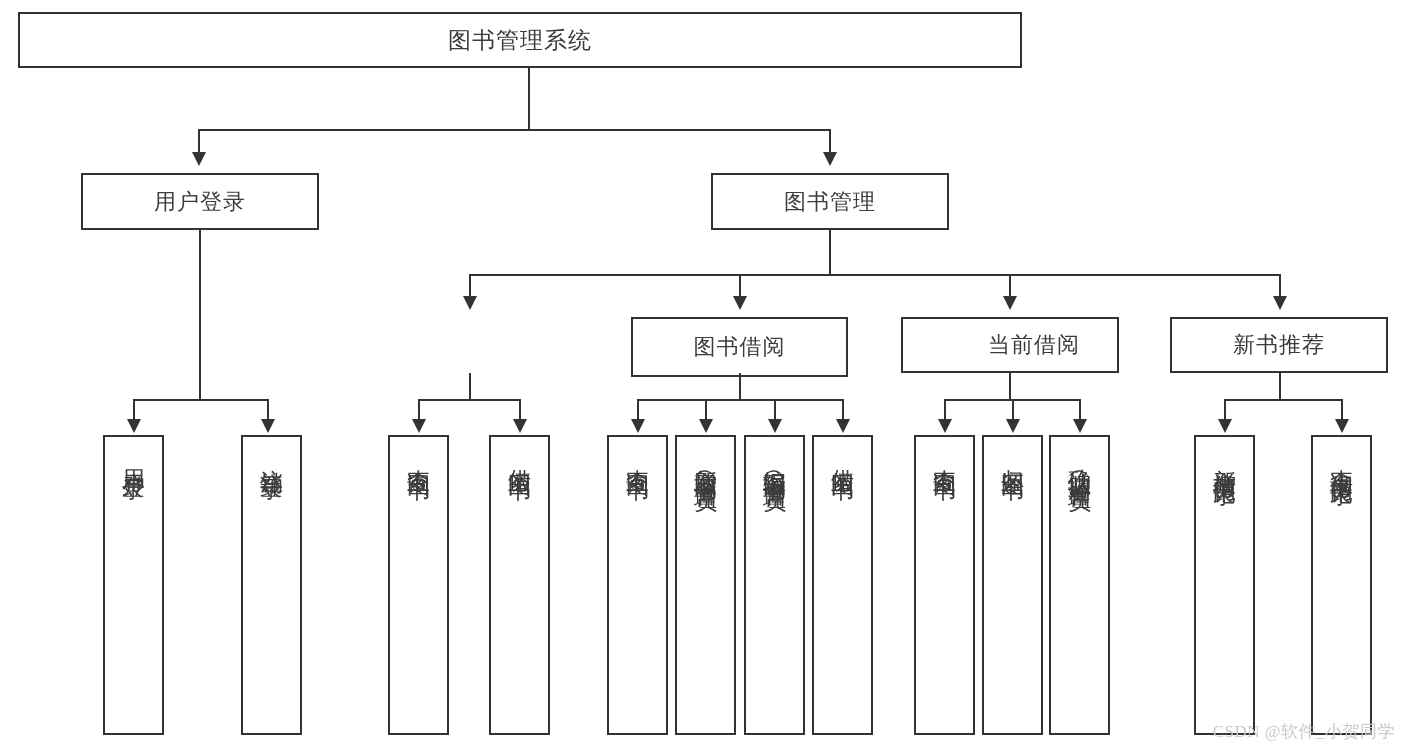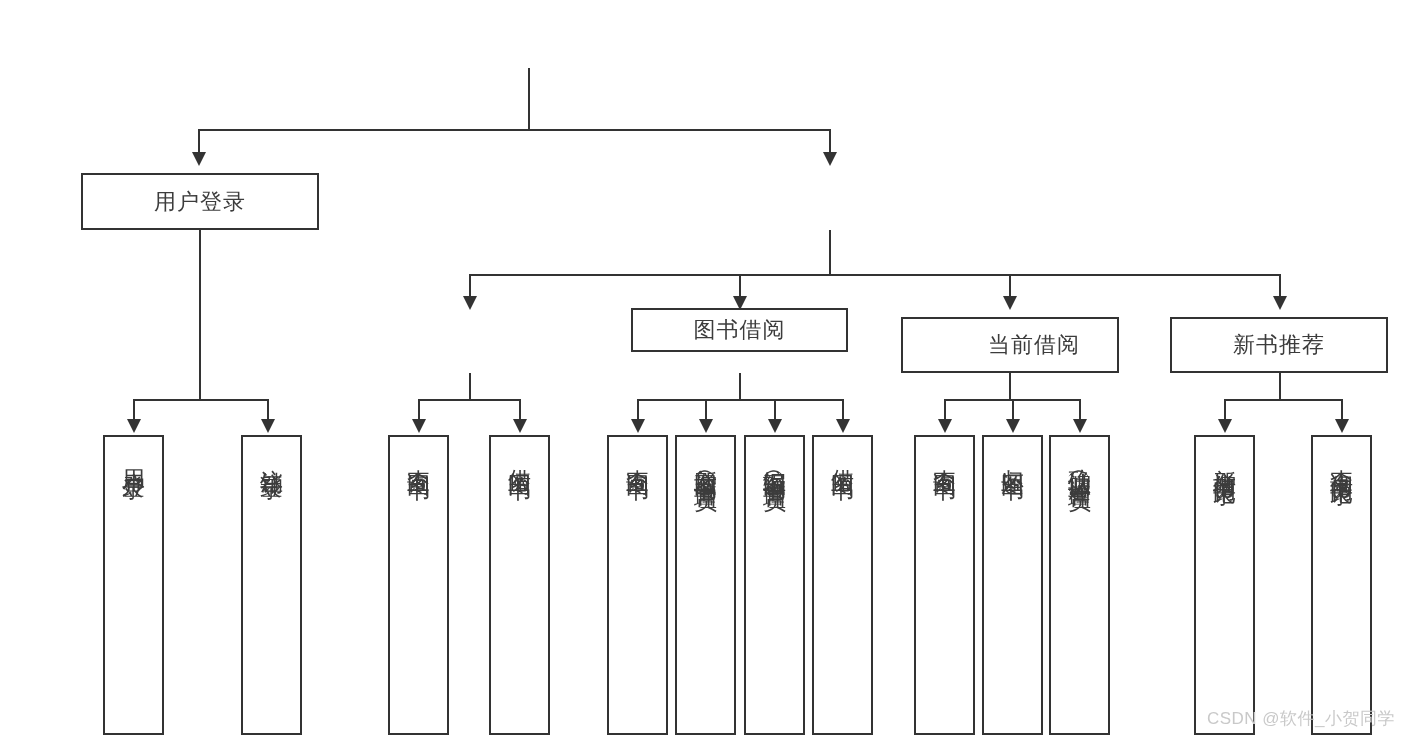--- a/index.html
+++ b/index.html
@@ -61,66 +61,73 @@
     position:absolute;
     width:0;height:0;
     border-left:7px solid transparent;
     border-right:7px solid transparent;
     border-top:14px solid #333333;
   }
   
   #watermark{
     position:absolute;
     right:10px;
-    bottom:17px;
+    bottom:4px;
     font-size:17px;
     color:#c9c9c9;
     letter-spacing:0.5px;
     white-space:nowrap;
     pointer-events:none;
+    font-family:Liberation Serif, serif;
   }
 </style>
 </head>
 <body>
 
 <div id="canvas">
 
+  <div class="node horiz root" style="left:18px;top:12px;width:1004px;height:56px;">
+    <span class="lbl">图书管理系统</span>
+  </div>
 
   <div class="conn vline" style="left:528px;top:68px;height:62px;"></div>
 
   <div class="conn hline" style="left:198px;top:129px;width:632px;"></div>
 
   <div class="conn vline" style="left:198px;top:129px;height:26px;"></div>
   <div class="arrow" style="left:192px;top:152px;"></div>
   <div class="conn vline" style="left:829px;top:129px;height:26px;"></div>
   <div class="arrow" style="left:823px;top:152px;"></div>
 
   <div class="node horiz" style="left:81px;top:173px;width:238px;height:57px;">
     <span class="lbl">用户登录</span>
+  </div>
+  <div class="node horiz" style="left:711px;top:173px;width:238px;height:57px;">
+    <span class="lbl">图书管理</span>
   </div>
 
   <div class="conn vline" style="left:199px;top:230px;height:170px;"></div>
   <div class="conn hline" style="left:133px;top:399px;width:134px;"></div>
   <div class="conn vline" style="left:133px;top:399px;height:22px;"></div>
   <div class="arrow" style="left:127px;top:419px;"></div>
   <div class="conn vline" style="left:267px;top:399px;height:22px;"></div>
   <div class="arrow" style="left:261px;top:419px;"></div>
 
   <div class="conn vline" style="left:829px;top:230px;height:45px;"></div>
   <div class="conn hline" style="left:469px;top:274px;width:812px;"></div>
   <div class="conn vline" style="left:469px;top:274px;height:24px;"></div>
   <div class="arrow" style="left:463px;top:296px;"></div>
   <div class="conn vline" style="left:739px;top:274px;height:24px;"></div>
   <div class="arrow" style="left:733px;top:296px;"></div>
   <div class="conn vline" style="left:1009px;top:274px;height:24px;"></div>
   <div class="arrow" style="left:1003px;top:296px;"></div>
   <div class="conn vline" style="left:1279px;top:274px;height:24px;"></div>
   <div class="arrow" style="left:1273px;top:296px;"></div>
 
-  <div class="node horiz" style="left:631px;top:308px;width:217px;height:44px;text-align:center;">
+  <div class="node horiz" style="left:631px;top:317px;width:217px;height:60px;text-align:center;">
     <span class="lbl">图书借阅</span>
   </div>
   <div class="node horiz" style="left:901px;top:317px;width:218px;height:56px;padding-left:48px;">
     <span class="lbl">当前借阅</span>
   </div>
   <div class="node horiz" style="left:1170px;top:317px;width:218px;height:56px;">
     <span class="lbl">新书推荐</span>
   </div>
 
   <div class="conn vline" style="left:469px;top:373px;height:27px;"></div>

